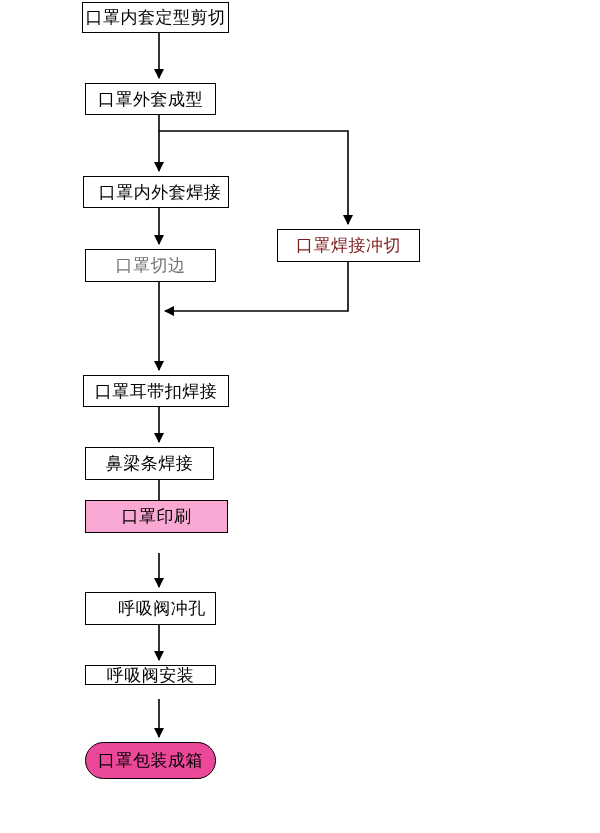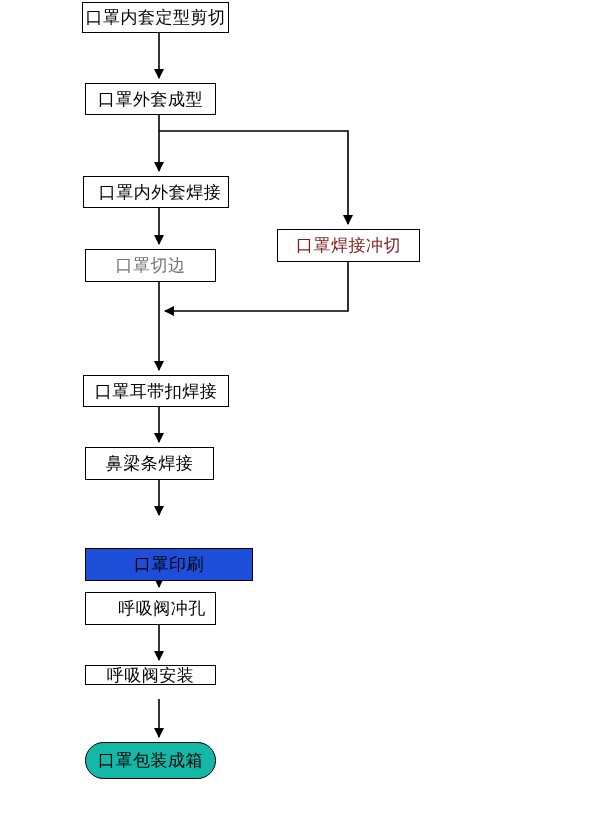--- a/index.html
+++ b/index.html
@@ -90,27 +90,27 @@
       </div>
       <div class="node process" style="left: 85px; top: 249px; width: 131px; height: 33px; border-color: rgb(0, 0, 0); background: rgb(255, 255, 255);">
         <span class="node-label" style="color: #737373;">口罩切边</span>
       </div>
       <div class="node process" style="left: 83px; top: 375px; width: 146px; height: 32px; border-color: rgb(0, 0, 0); background: rgb(255, 255, 255);">
         <span class="node-label" style="color: rgb(0, 0, 0);">口罩耳带扣焊接</span>
       </div>
       <div class="node process" style="left: 85px; top: 447px; width: 129px; height: 33px; border-color: rgb(0, 0, 0); background: rgb(255, 255, 255);">
         <span class="node-label" style="color: rgb(0, 0, 0);">鼻梁条焊接</span>
       </div>
-      <div class="node process" style="left: 85px; top: 548px; width: 168px; height: 33px; border-color: rgb(0, 0, 0); background: #1d4ed8;">
+      <div class="node process" style="left: 85px; top: 500px; width: 143px; height: 33px; border-color: rgb(0, 0, 0); background: #f9a8d4;">
         <span class="node-label" style="color: rgb(0, 0, 0);">口罩印刷</span>
       </div>
       <div class="node process" style="left: 85px; top: 592px; width: 131px; height: 33px; border-color: rgb(0, 0, 0); background: rgb(255, 255, 255);">
         <span class="node-label" style="color: rgb(0, 0, 0); padding-left: 23px;">呼吸阀冲孔</span>
       </div>
       <div class="node process" style="left: 85px; top: 665px; width: 131px; height: 20px; border-color: rgb(0, 0, 0); background: rgb(255, 255, 255);">
         <span class="node-label" style="color: rgb(0, 0, 0);">呼吸阀安装</span>
       </div>
-      <div class="node terminator" style="left: 85px; top: 742px; width: 131px; height: 37px; border-color: rgb(0, 0, 0); background: #14b8a6;">
+      <div class="node terminator" style="left: 85px; top: 742px; width: 131px; height: 37px; border-color: rgb(0, 0, 0); background: #ec4899;">
         <span class="node-label" style="color: rgb(0, 0, 0);">口罩包装成箱</span>
       </div>
     </div>
 
 </div>
 
 </body></html>

